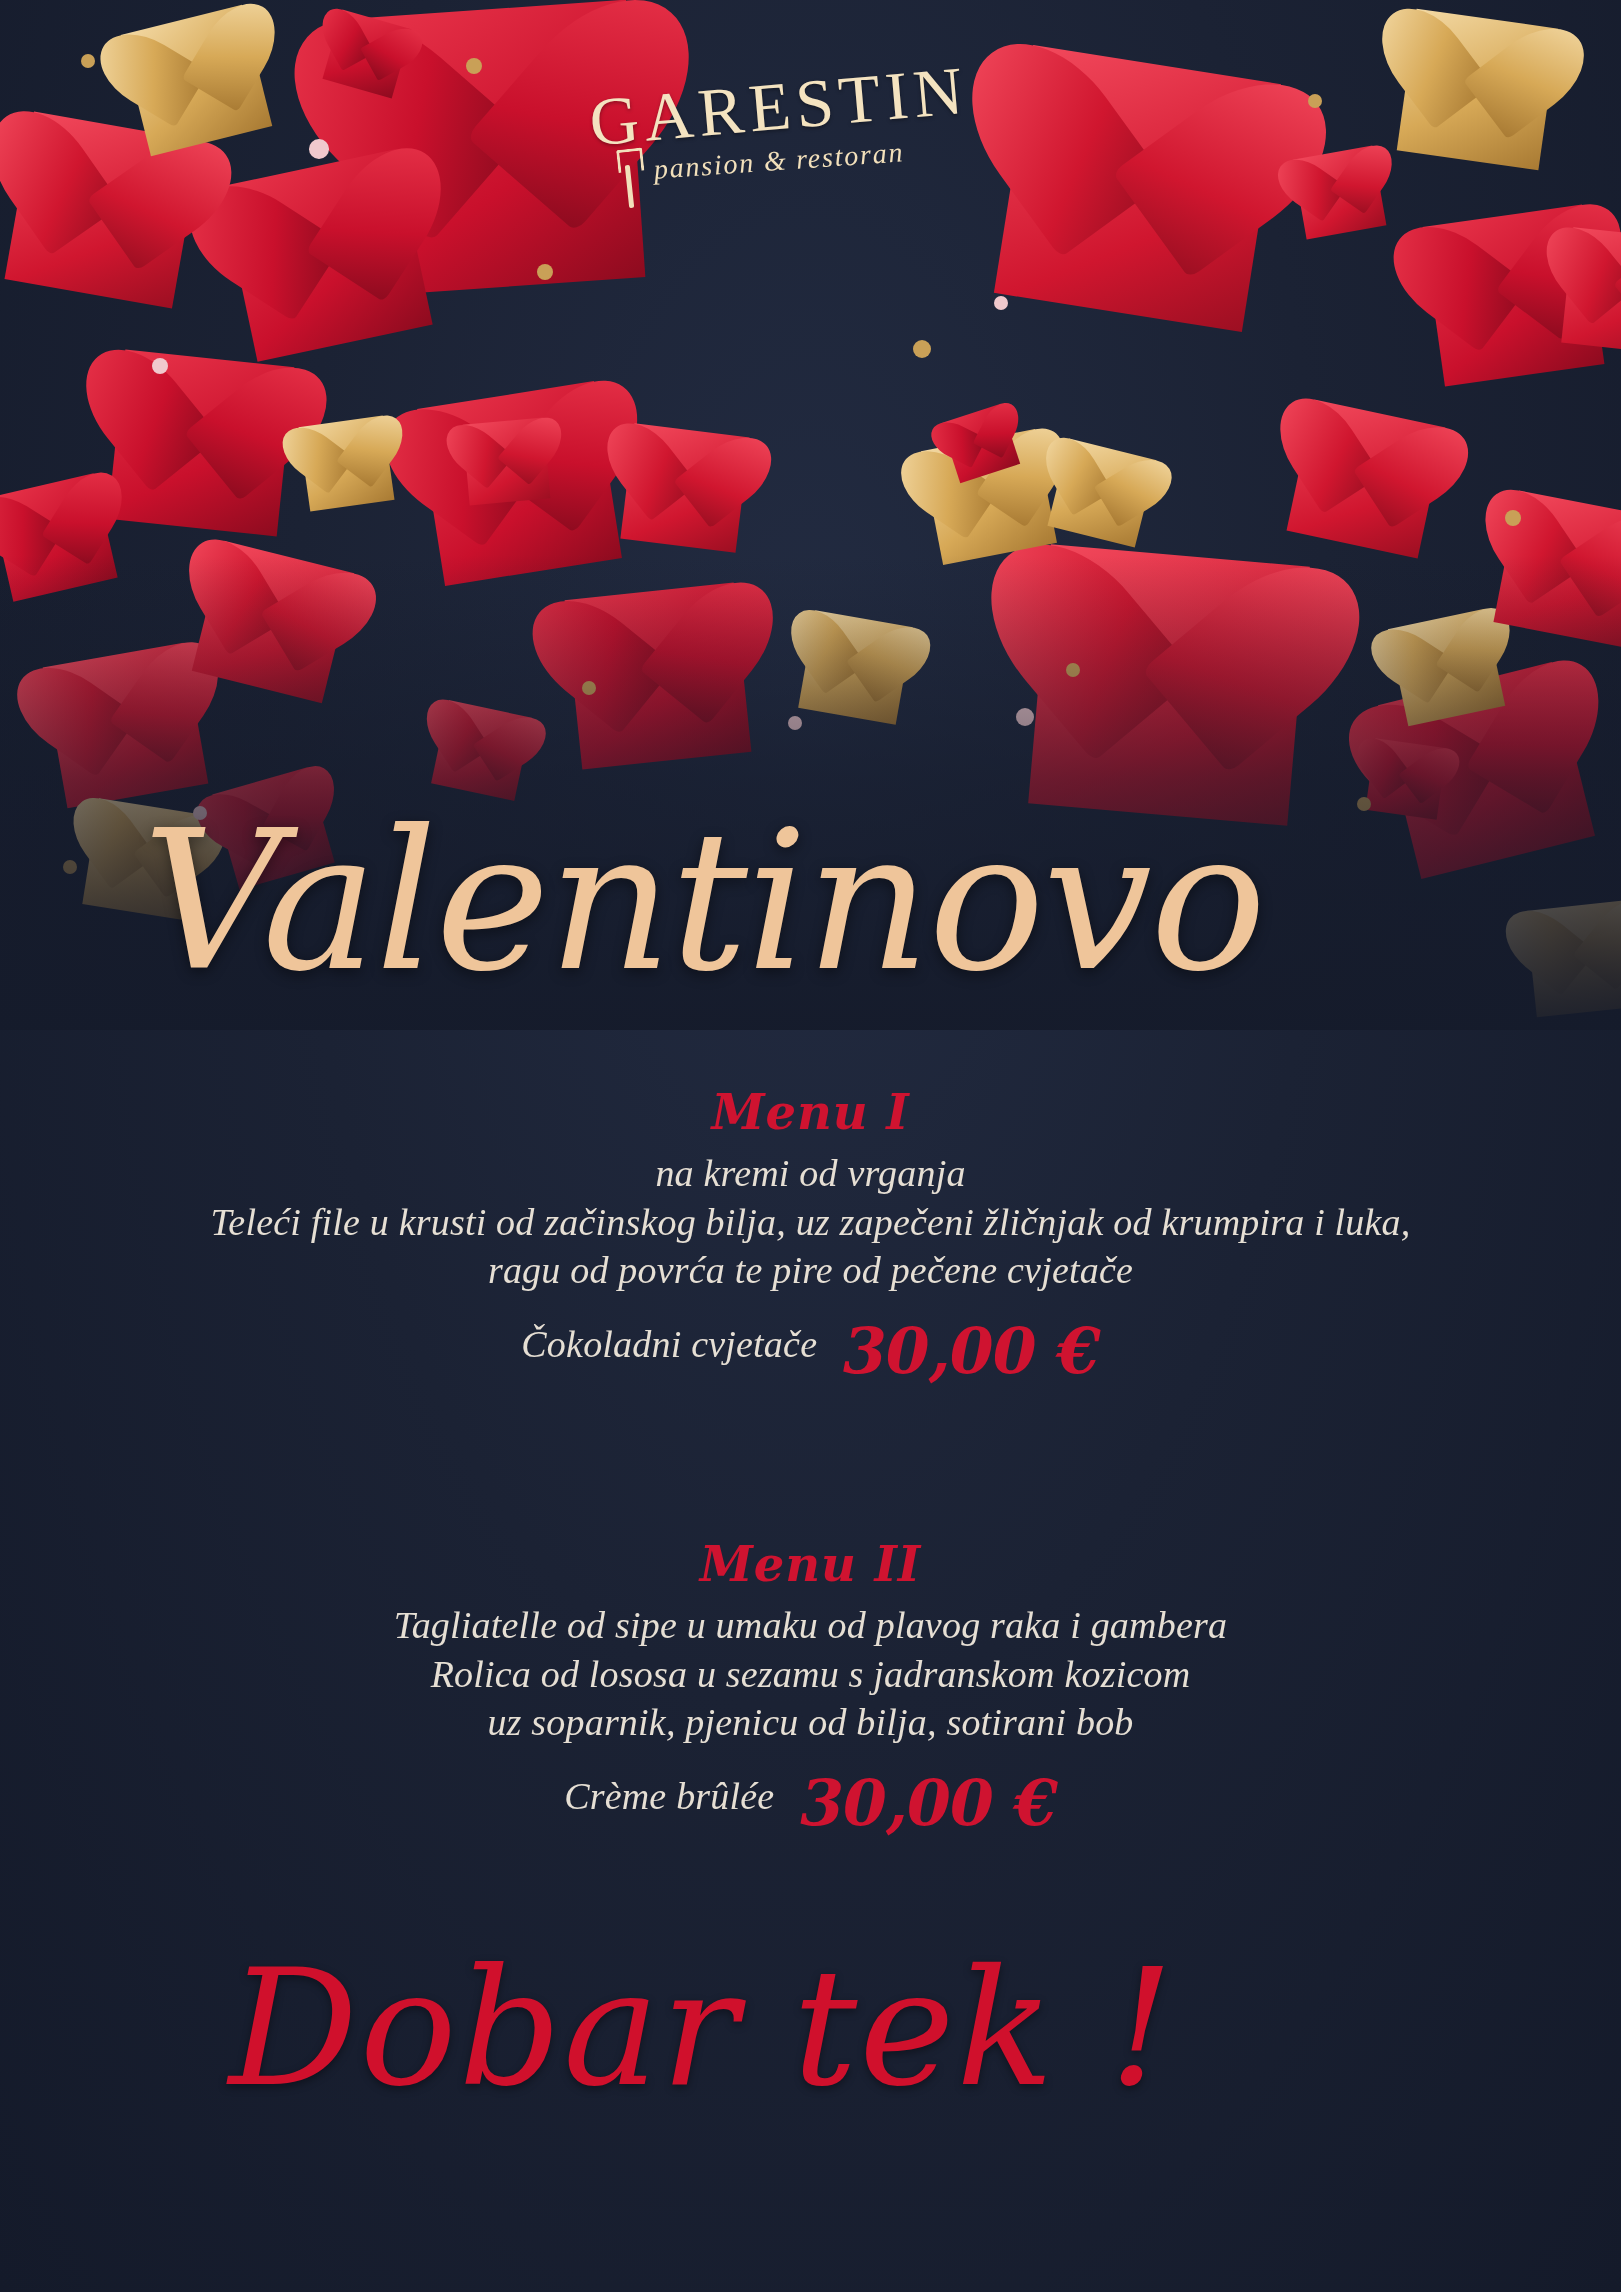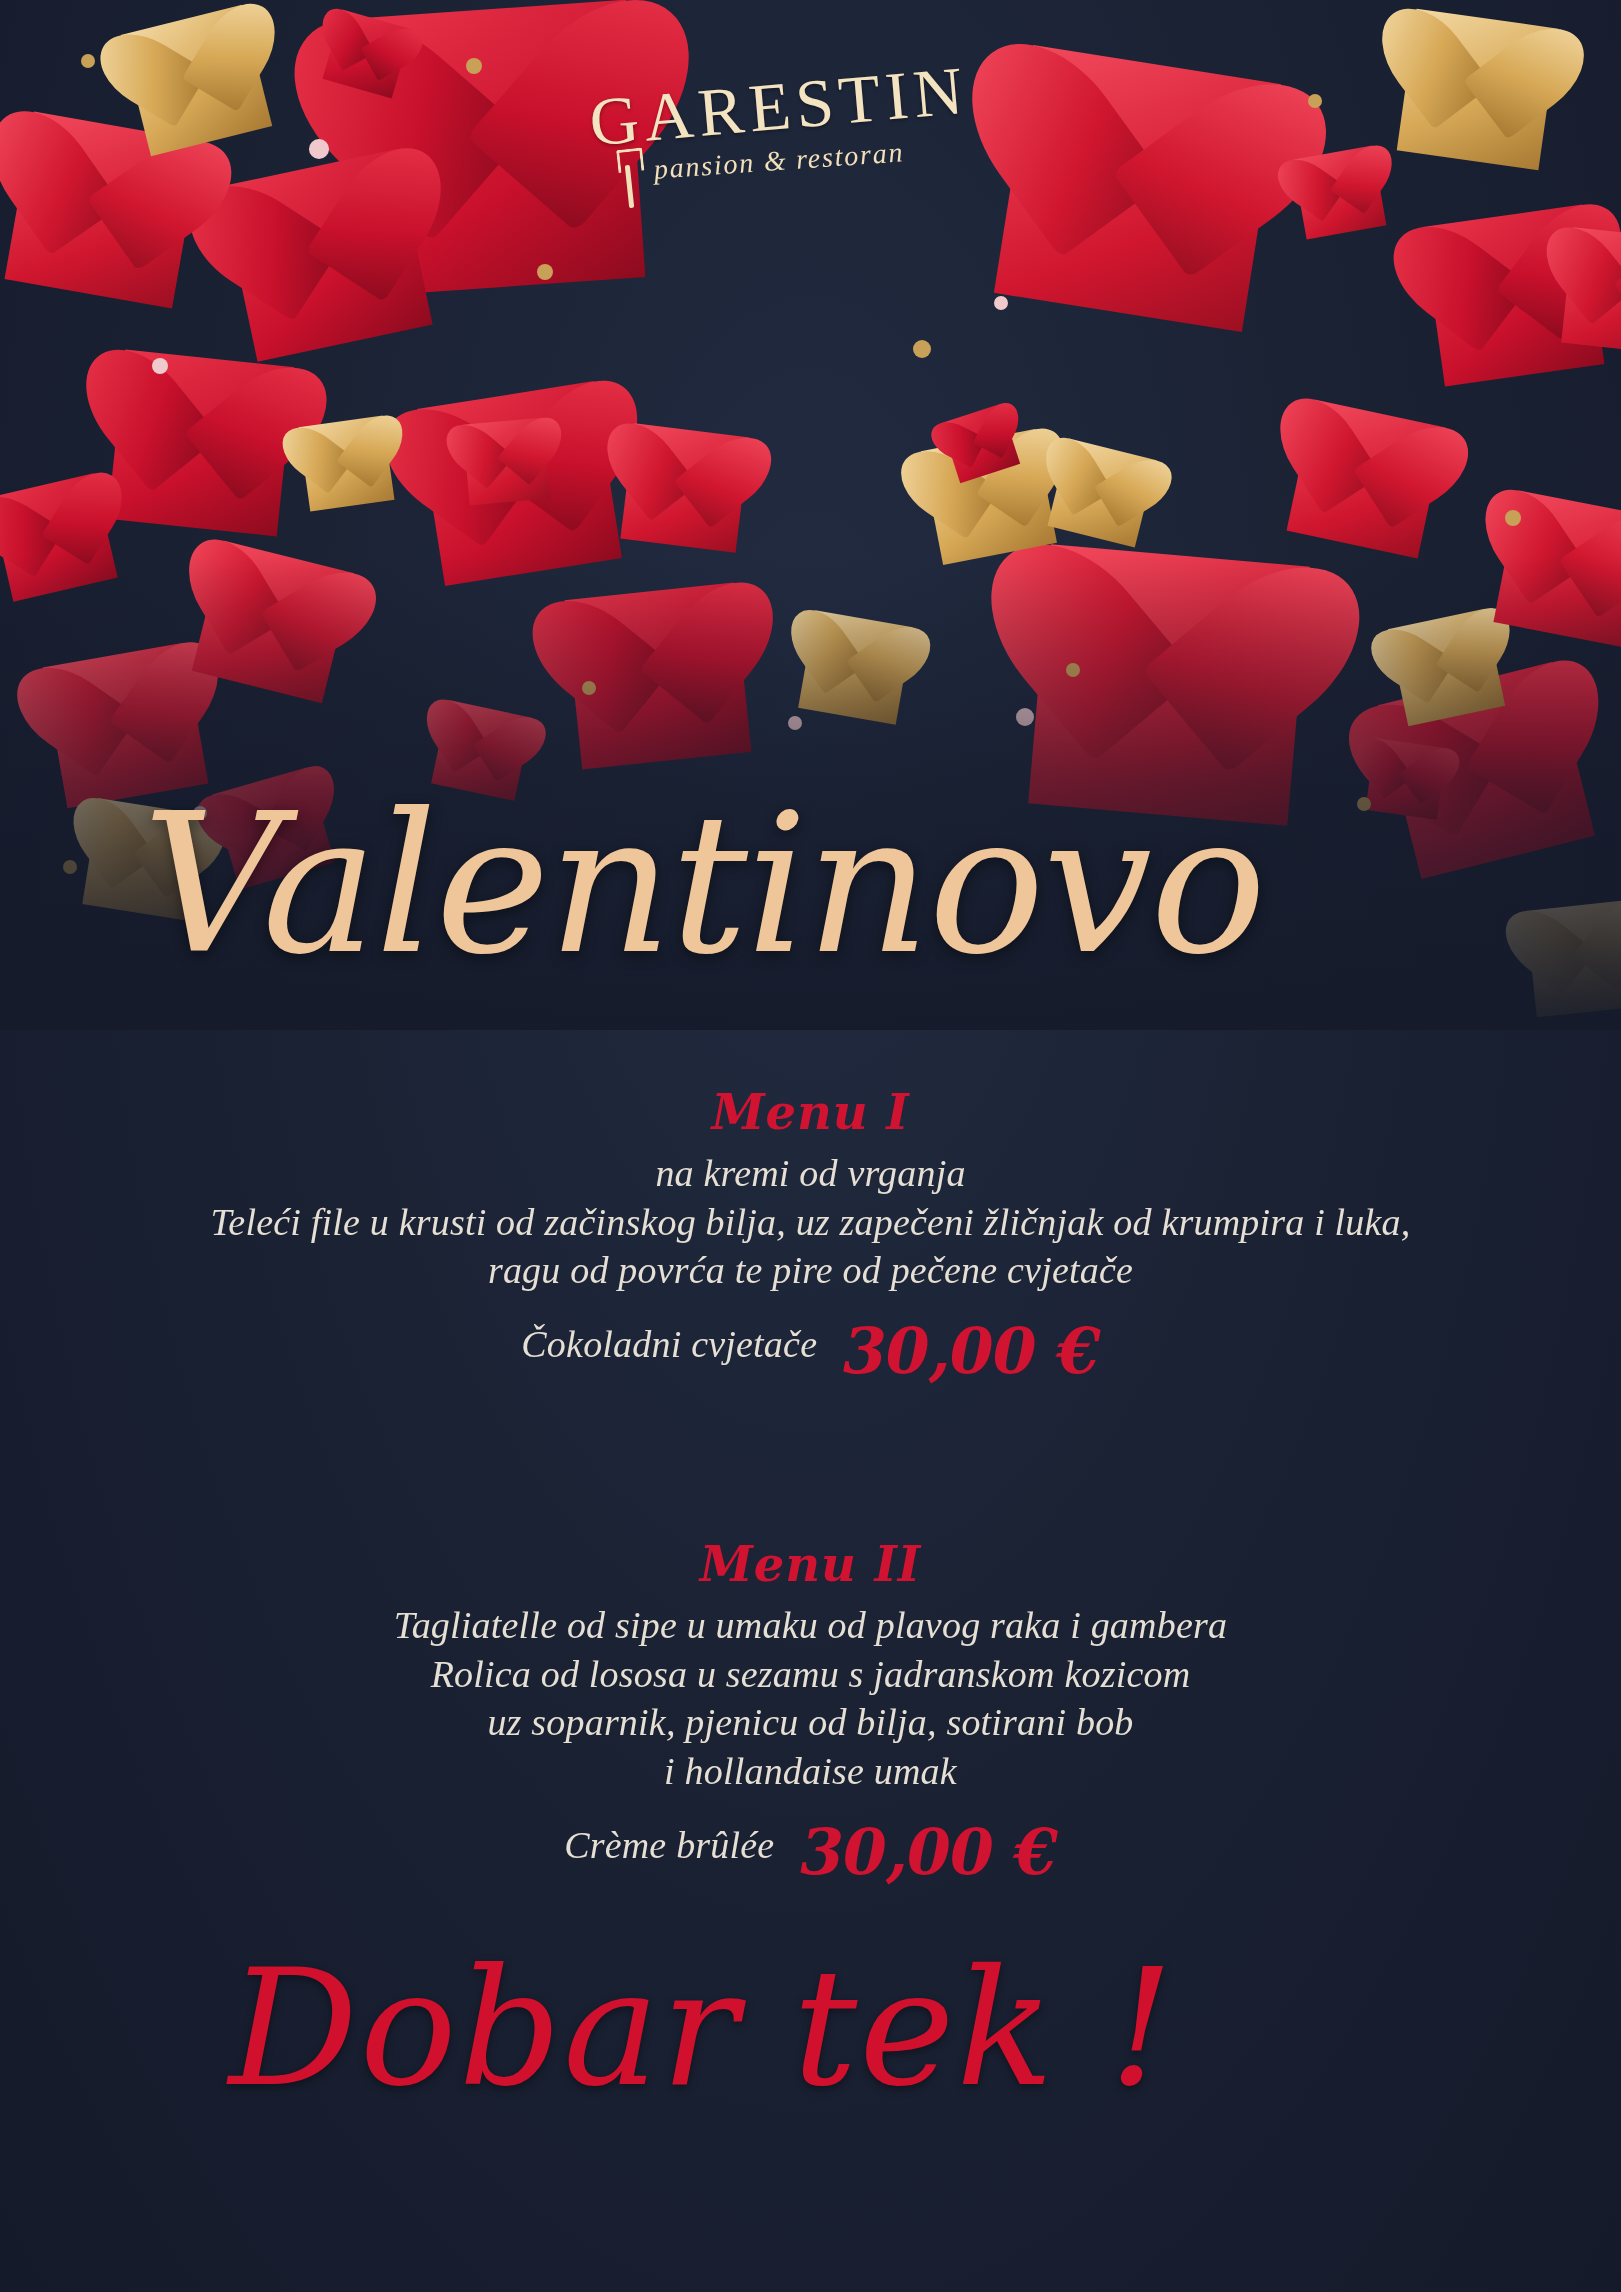--- a/index.html
+++ b/index.html
@@ -107,21 +107,21 @@
     border-left: 3.6px solid #f2e0bb;
     border-right: 3.6px solid #f2e0bb;
     border-top: 3.6px solid #f2e0bb;
     border-radius: 2.7px 2.7px 0 0;
   }
 
   
   #title {
     position: absolute;
     left: 0;
-    top: 788px;
+    top: 805px;
     width: 1407px;
     text-align: center;
     font-family: "DejaVu Serif", serif;
     font-style: italic;
     font-size: 193px;
     line-height: 1;
     color: #efc59a;
     letter-spacing: -1.8px;
     text-shadow: 0 3.6px 14.3px rgba(0,0,0,.45);
   }
@@ -267,21 +267,20 @@
         <span class="price">30,00 €</span>
       </span>
     </div>
   </div>
 
   <div class="menu-block" id="menu2">
     <div class="menu-title">Menu II</div>
     <div class="menu-line">Tagliatelle od sipe u umaku od plavog raka i gambera</div>
     <div class="menu-line">Rolica od lososa u sezamu s jadranskom kozicom</div>
     <div class="menu-line">uz soparnik, pjenicu od bilja, sotirani bob</div>
-    <div class="menu-line">i hollandaise umak</div>
     <div class="menu-line">
       <span class="last-line">
         <span>Crème brûlée</span>
         <span class="price">30,00 €</span>
       </span>
     </div>
   </div>
 
   <div id="footer">Dobar tek !</div>
 

